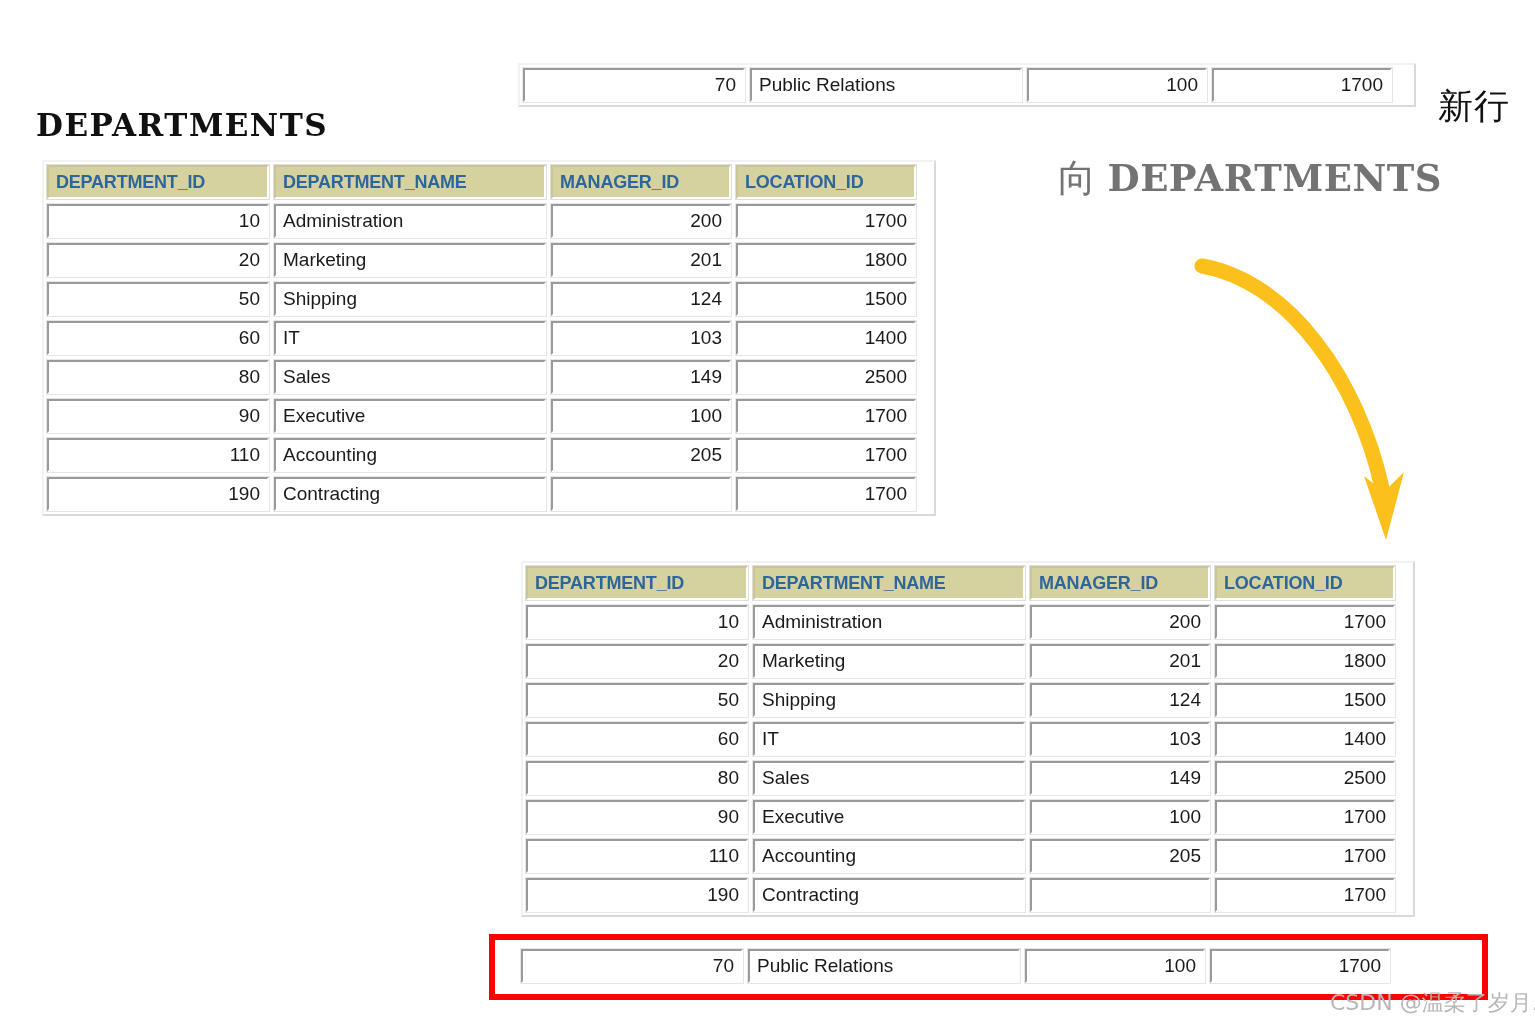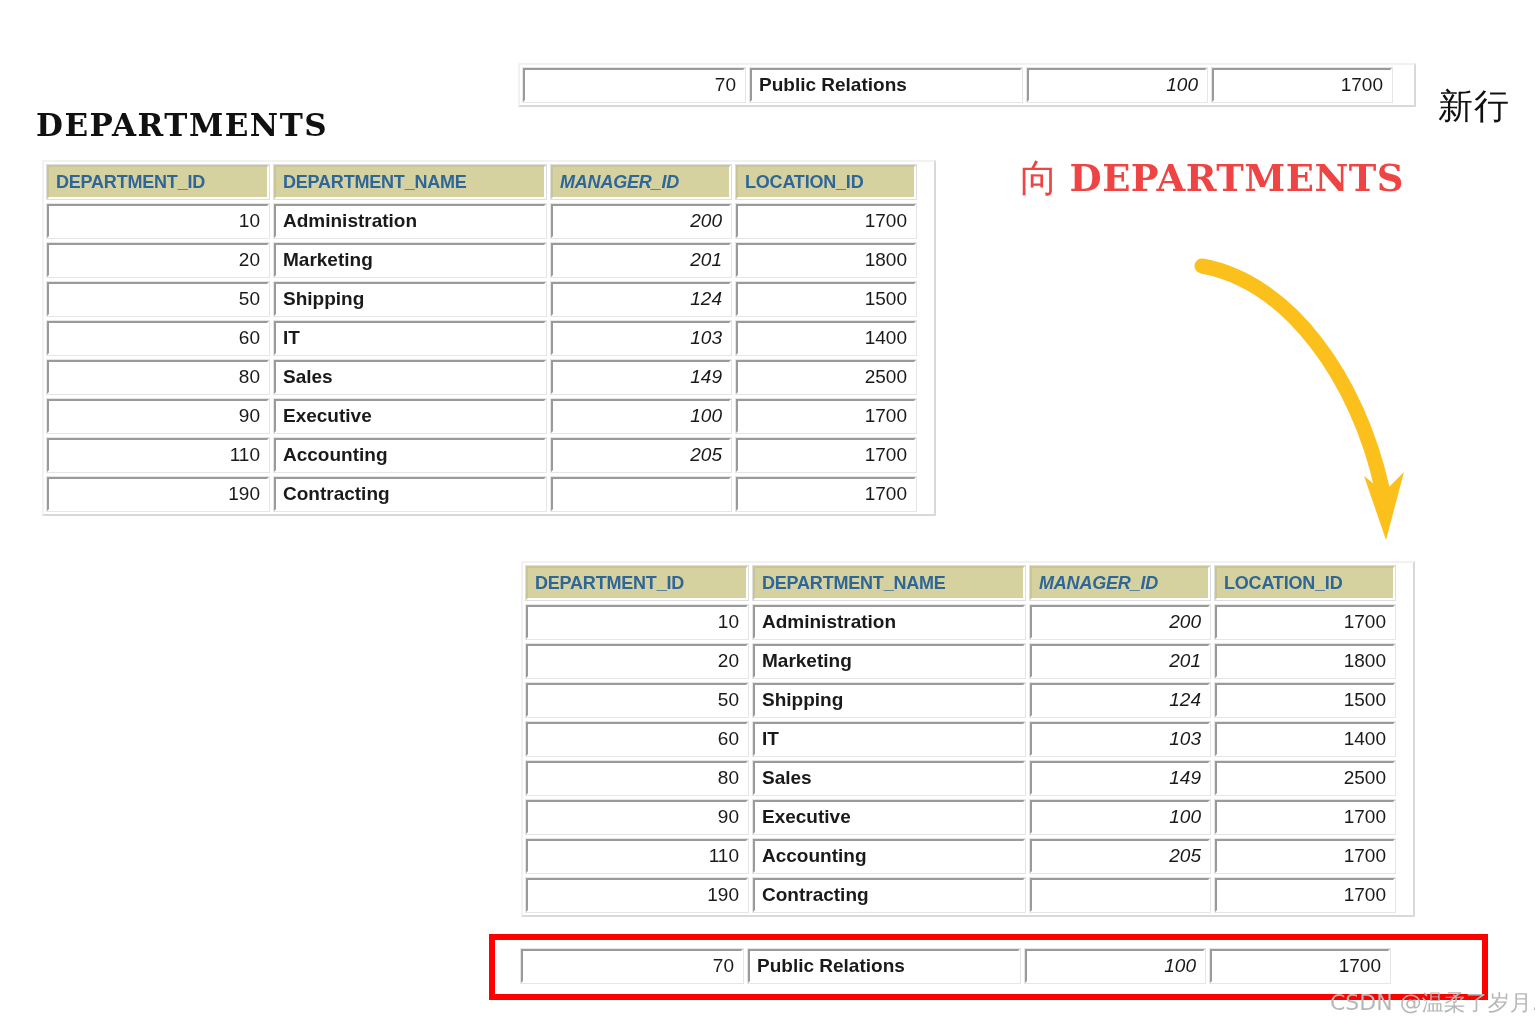--- a/index.html
+++ b/index.html
@@ -63,22 +63,22 @@
     font-weight: bold;
     font-size: 18px;
     letter-spacing: -0.2px;
     text-align: left;
     border-color: #c9c596 #ffffff #ffffff #c9c596;
     outline: 1px solid #dedede;
   }
 
   
   .c-id   { width: 222px; }
-  .c-name { width: 272px; font-weight: bold; }
-  .c-mgr  { width: 180px; font-style: italic; }
+  .c-name { width: 272px; }
+  .c-mgr  { width: 180px; }
   .c-loc  { width: 180px; }
 
   
   #table-one { left: 42px; top: 160px; width: 894px; }
   #table-one-title {
     position: absolute;
     left: 36px;
     top: 107px;
     font-family: "DejaVu Serif", "Liberation Serif", serif;
     font-weight: bold;
@@ -115,26 +115,26 @@
     font-family: "DejaVu Sans", sans-serif;
     font-size: 35px;
     color: #111111;
     white-space: nowrap;
     letter-spacing: 1px;
     margin-top: 31px;
   }
 
   #annotation-insert {
     position: absolute;
-    left: 1020px;
+    left: 1058px;
     top: 156px;
     width: 420px;
     font-size: 38px;
     line-height: 1.18;
-    color: #ef4444;
+    color: #737373;
     white-space: nowrap;
   }
   #annotation-insert .cjk {
     font-family: "DejaVu Sans", sans-serif;
     letter-spacing: 1px;
   }
   #annotation-insert .latin {
     font-family: "DejaVu Serif", "Liberation Serif", serif;
     font-weight: bold;
     font-size: 37px;

